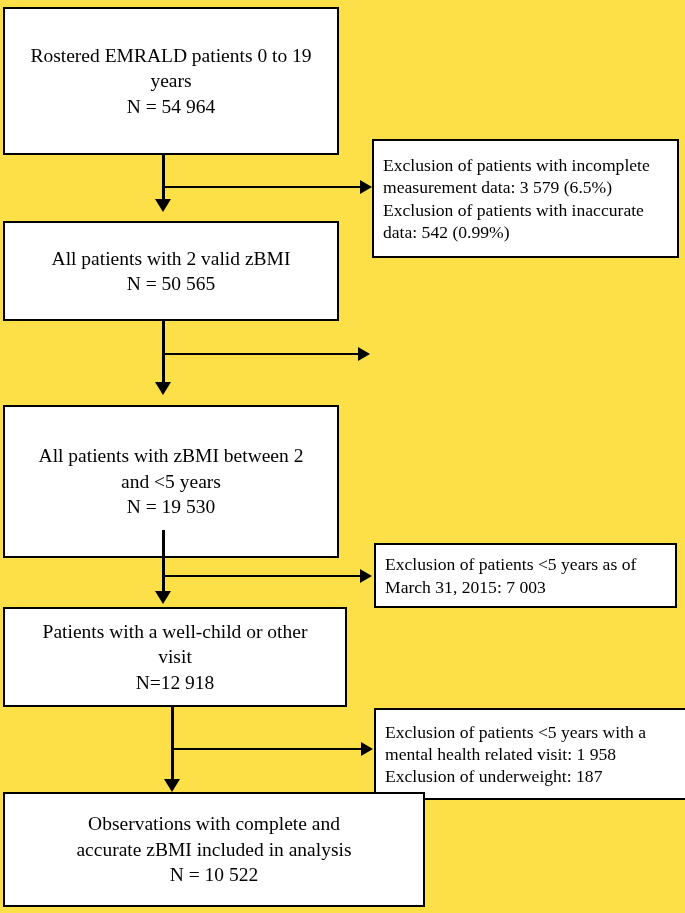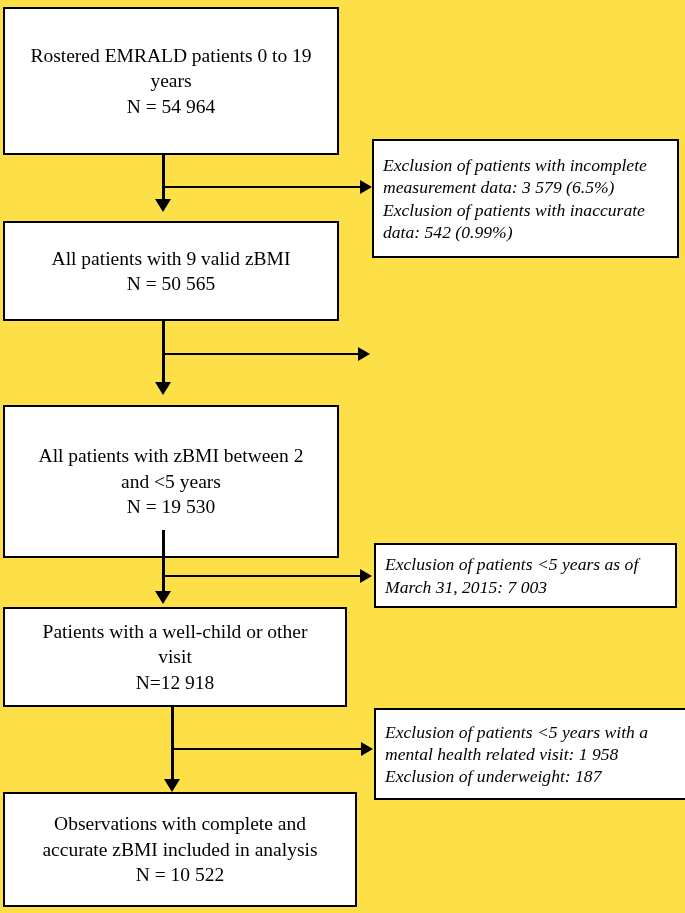--- a/index.html
+++ b/index.html
@@ -40,21 +40,20 @@
     font-size: 19.5px;
     white-space: pre-line;
   }
   .node.main .node-text {
     padding: 0 10px;
   }
   .node.exclusion .node-text {
     padding: 0 8px 0 9px;
     font-size: 17.6px;
     line-height: 1.26;
-    font-style: italic;
   }
 
   
   .conn {
     position: absolute;
   }
   .vline {
     position: absolute;
     width: 3px;
     background: #000000;
@@ -102,21 +101,21 @@
   </div>
 
   <div class="node exclusion" style="left:372px; top:139px; width:307px; height:119px;">
     <div class="node-text">Exclusion of patients with incomplete
 measurement data: 3 579 (6.5%)
 Exclusion of patients with inaccurate
 data: 542 (0.99%)</div>
   </div>
 
   <div class="node main" style="left:3px; top:221px; width:336px; height:100px;">
-    <div class="node-text">All patients with 9 valid zBMI
+    <div class="node-text">All patients with 2 valid zBMI
 N = 50 565</div>
   </div>
 
   <div class="conn">
     <div class="vline" style="left:162px; top:321px; height:62px;"></div>
     <div class="arrow-down" style="left:155px; top:382px;"></div>
     <div class="hline" style="left:163px; top:353px; width:197px;"></div>
     <div class="arrow-right" style="left:358px; top:347px;"></div>
   </div>
 
@@ -151,19 +150,19 @@
     <div class="hline" style="left:172px; top:748px; width:191px;"></div>
     <div class="arrow-right" style="left:361px; top:742px;"></div>
   </div>
 
   <div class="node exclusion" style="left:374px; top:708px; width:320px; height:92px;">
     <div class="node-text">Exclusion of patients &lt;5 years with a
 mental health related visit: 1 958
 Exclusion of underweight: 187</div>
   </div>
 
-  <div class="node main" style="left:3px; top:792px; width:354px; height:115px;">
+  <div class="node main" style="left:3px; top:792px; width:422px; height:115px;">
     <div class="node-text">Observations with complete and
 accurate zBMI included in analysis
 N = 10 522</div>
   </div>
 
 </div>
 
 </body></html>

